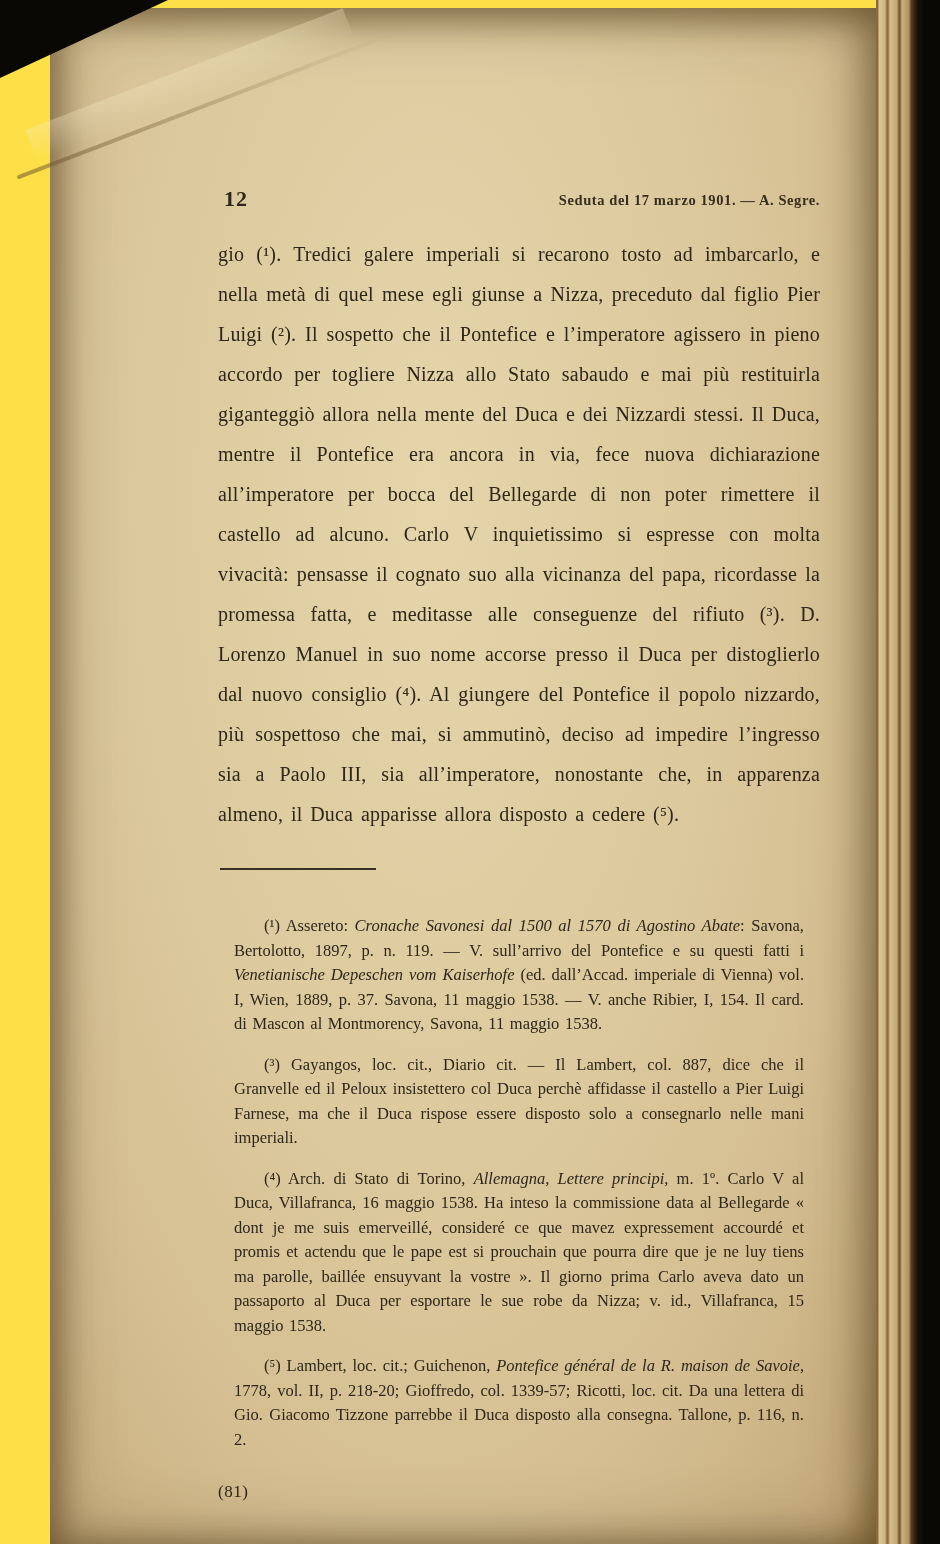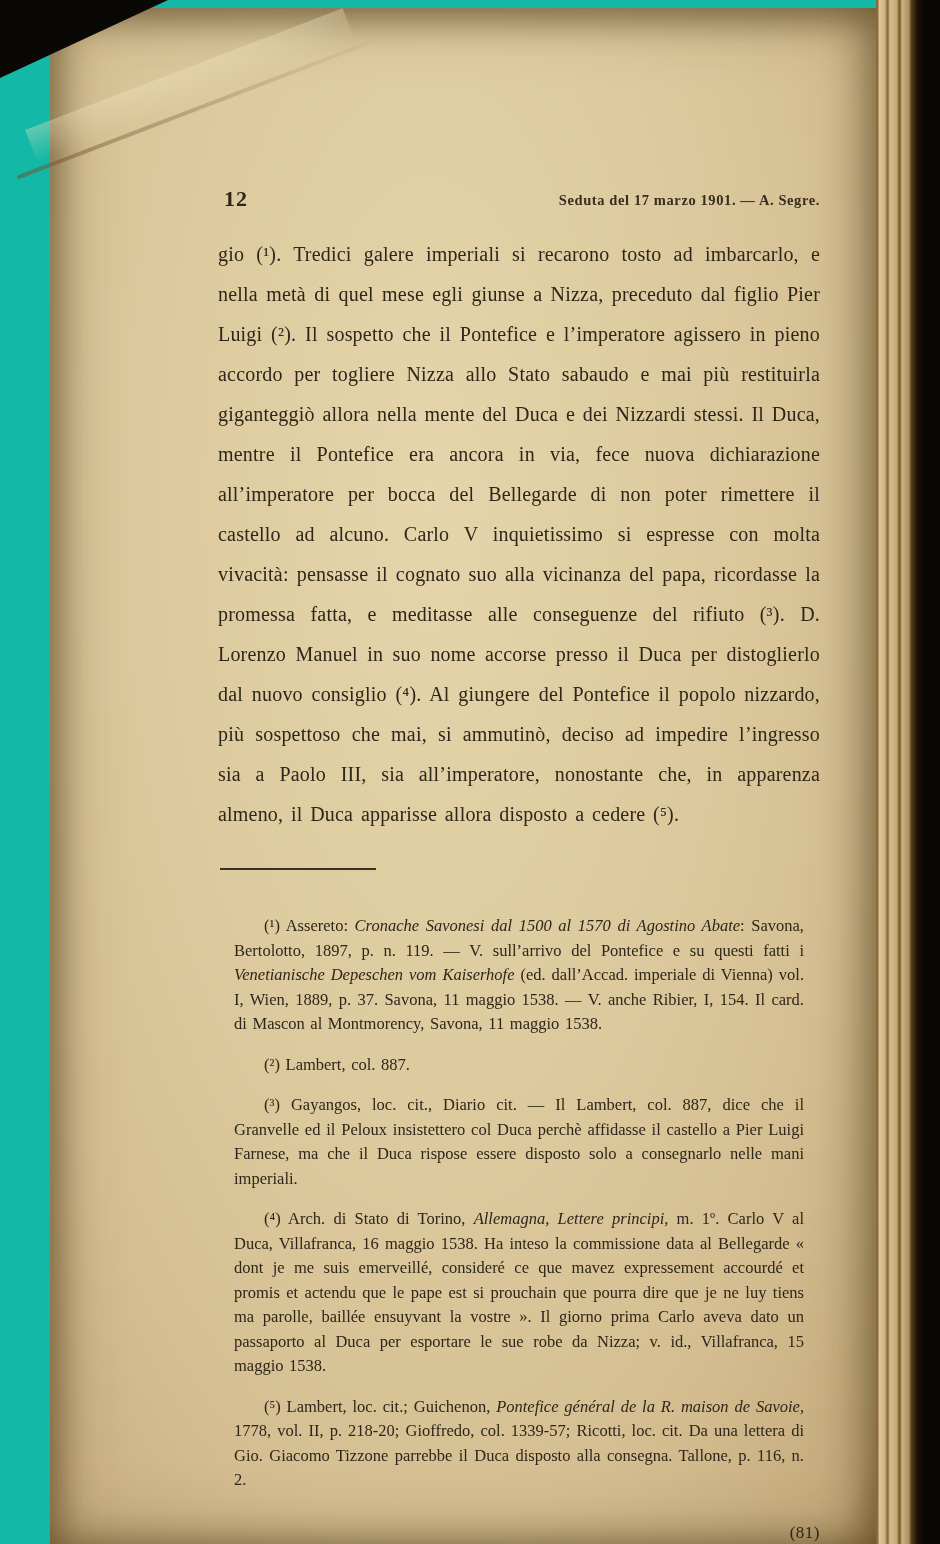--- a/index.html
+++ b/index.html
@@ -4,21 +4,21 @@
 <style>
   html, body {
     margin: 0;
     padding: 0;
     background: #000;
   }
   .scan {
     position: relative;
     width: 940px;
     height: 1544px;
-    background: #14b8a6;
+    background: #fde047;
     overflow: hidden;
     font-family: "Liberation Serif", "DejaVu Serif", serif;
   }
   
   .paper {
     position: absolute;
     left: 50px;
     top: 8px;
     width: 826px;
     height: 1536px;
@@ -125,21 +125,21 @@
     font-size: 16.5px;
     line-height: 24.5px;
   }
   .footnote {
     margin: 16px;
     text-align: justify;
     text-indent: 30px;
     word-spacing: 1.5px;
   }
   .signature {
-    text-align: right;
+    text-align: left;
     font-size: 17px;
     margin-top: 30px;
     letter-spacing: 0.5px;
   }
 </style>
 </head>
 <body>
 
 <div class="scan">
 
@@ -158,21 +158,20 @@
       <span class="folio">12</span>
       <div class="running-title">Seduta del 17 marzo 1901. — A. Segre.</div>
     </div>
 
     <p class="body-text">gio (¹). Tredici galere imperiali si recarono tosto ad imbarcarlo, e nella metà di quel mese egli giunse a Nizza, preceduto dal figlio Pier Luigi (²). Il sospetto che il Pontefice e l’imperatore agissero in pieno accordo per togliere Nizza allo Stato sabaudo e mai più restituirla giganteggiò allora nella mente del Duca e dei Nizzardi stessi. Il Duca, mentre il Pontefice era ancora in via, fece nuova dichiarazione all’imperatore per bocca del Bellegarde di non poter rimettere il castello ad alcuno. Carlo V inquietissimo si espresse con molta vivacità: pensasse il cognato suo alla vicinanza del papa, ricordasse la promessa fatta, e meditasse alle conseguenze del rifiuto (³). D. Lorenzo Manuel in suo nome accorse presso il Duca per distoglierlo dal nuovo consiglio (⁴). Al giungere del Pontefice il popolo nizzardo, più sospettoso che mai, si ammutinò, deciso ad impedire l’ingresso sia a Paolo III, sia all’imperatore, nonostante che, in apparenza almeno, il Duca apparisse allora disposto a cedere (⁵).</p>
 
     <hr class="footnote-separator">
 
     <div class="footnotes">
         <p class="footnote"><span>(¹) Assereto: </span><i>Cronache Savonesi dal 1500 al 1570 di Agostino Abate</i><span>: Savona, Bertolotto, 1897, p. n. 119. — V. sull’arrivo del Pontefice e su questi fatti i </span><i>Venetianische Depeschen vom Kaiserhofe</i><span> (ed. dall’Accad. imperiale di Vienna) vol. I, Wien, 1889, p. 37. Savona, 11 maggio 1538. — V. anche Ribier, I, 154. Il card. di Mascon al Montmorency, Savona, 11 maggio 1538.</span></p>
-        <p class="footnote"><span>(²) Lambert, col. 887.</span></p>
         <p class="footnote"><span>(³) Gayangos, loc. cit., Diario cit. — Il Lambert, col. 887, dice che il Granvelle ed il Peloux insistettero col Duca perchè affidasse il castello a Pier Luigi Farnese, ma che il Duca rispose essere disposto solo a consegnarlo nelle mani imperiali.</span></p>
         <p class="footnote"><span>(⁴) Arch. di Stato di Torino, </span><i>Allemagna, Lettere principi</i><span>, m. 1º. Carlo V al Duca, Villafranca, 16 maggio 1538. Ha inteso la commissione data al Bellegarde « dont je me suis emerveillé, consideré ce que mavez expressement accourdé et promis et actendu que le pape est si prouchain que pourra dire que je ne luy tiens ma parolle, baillée ensuyvant la vostre ». Il giorno prima Carlo aveva dato un passaporto al Duca per esportare le sue robe da Nizza; v. id., Villafranca, 15 maggio 1538.</span></p>
         <p class="footnote"><span>(⁵) Lambert, loc. cit.; Guichenon, </span><i>Pontefice général de la R. maison de Savoie</i><span>, 1778, vol. II, p. 218-20; Gioffredo, col. 1339-57; Ricotti, loc. cit. Da una lettera di Gio. Giacomo Tizzone parrebbe il Duca disposto alla consegna. Tallone, p. 116, n. 2.</span></p>
       </div>
 
     <div class="signature">(81)</div>
 
   </div>
 
 </div>

